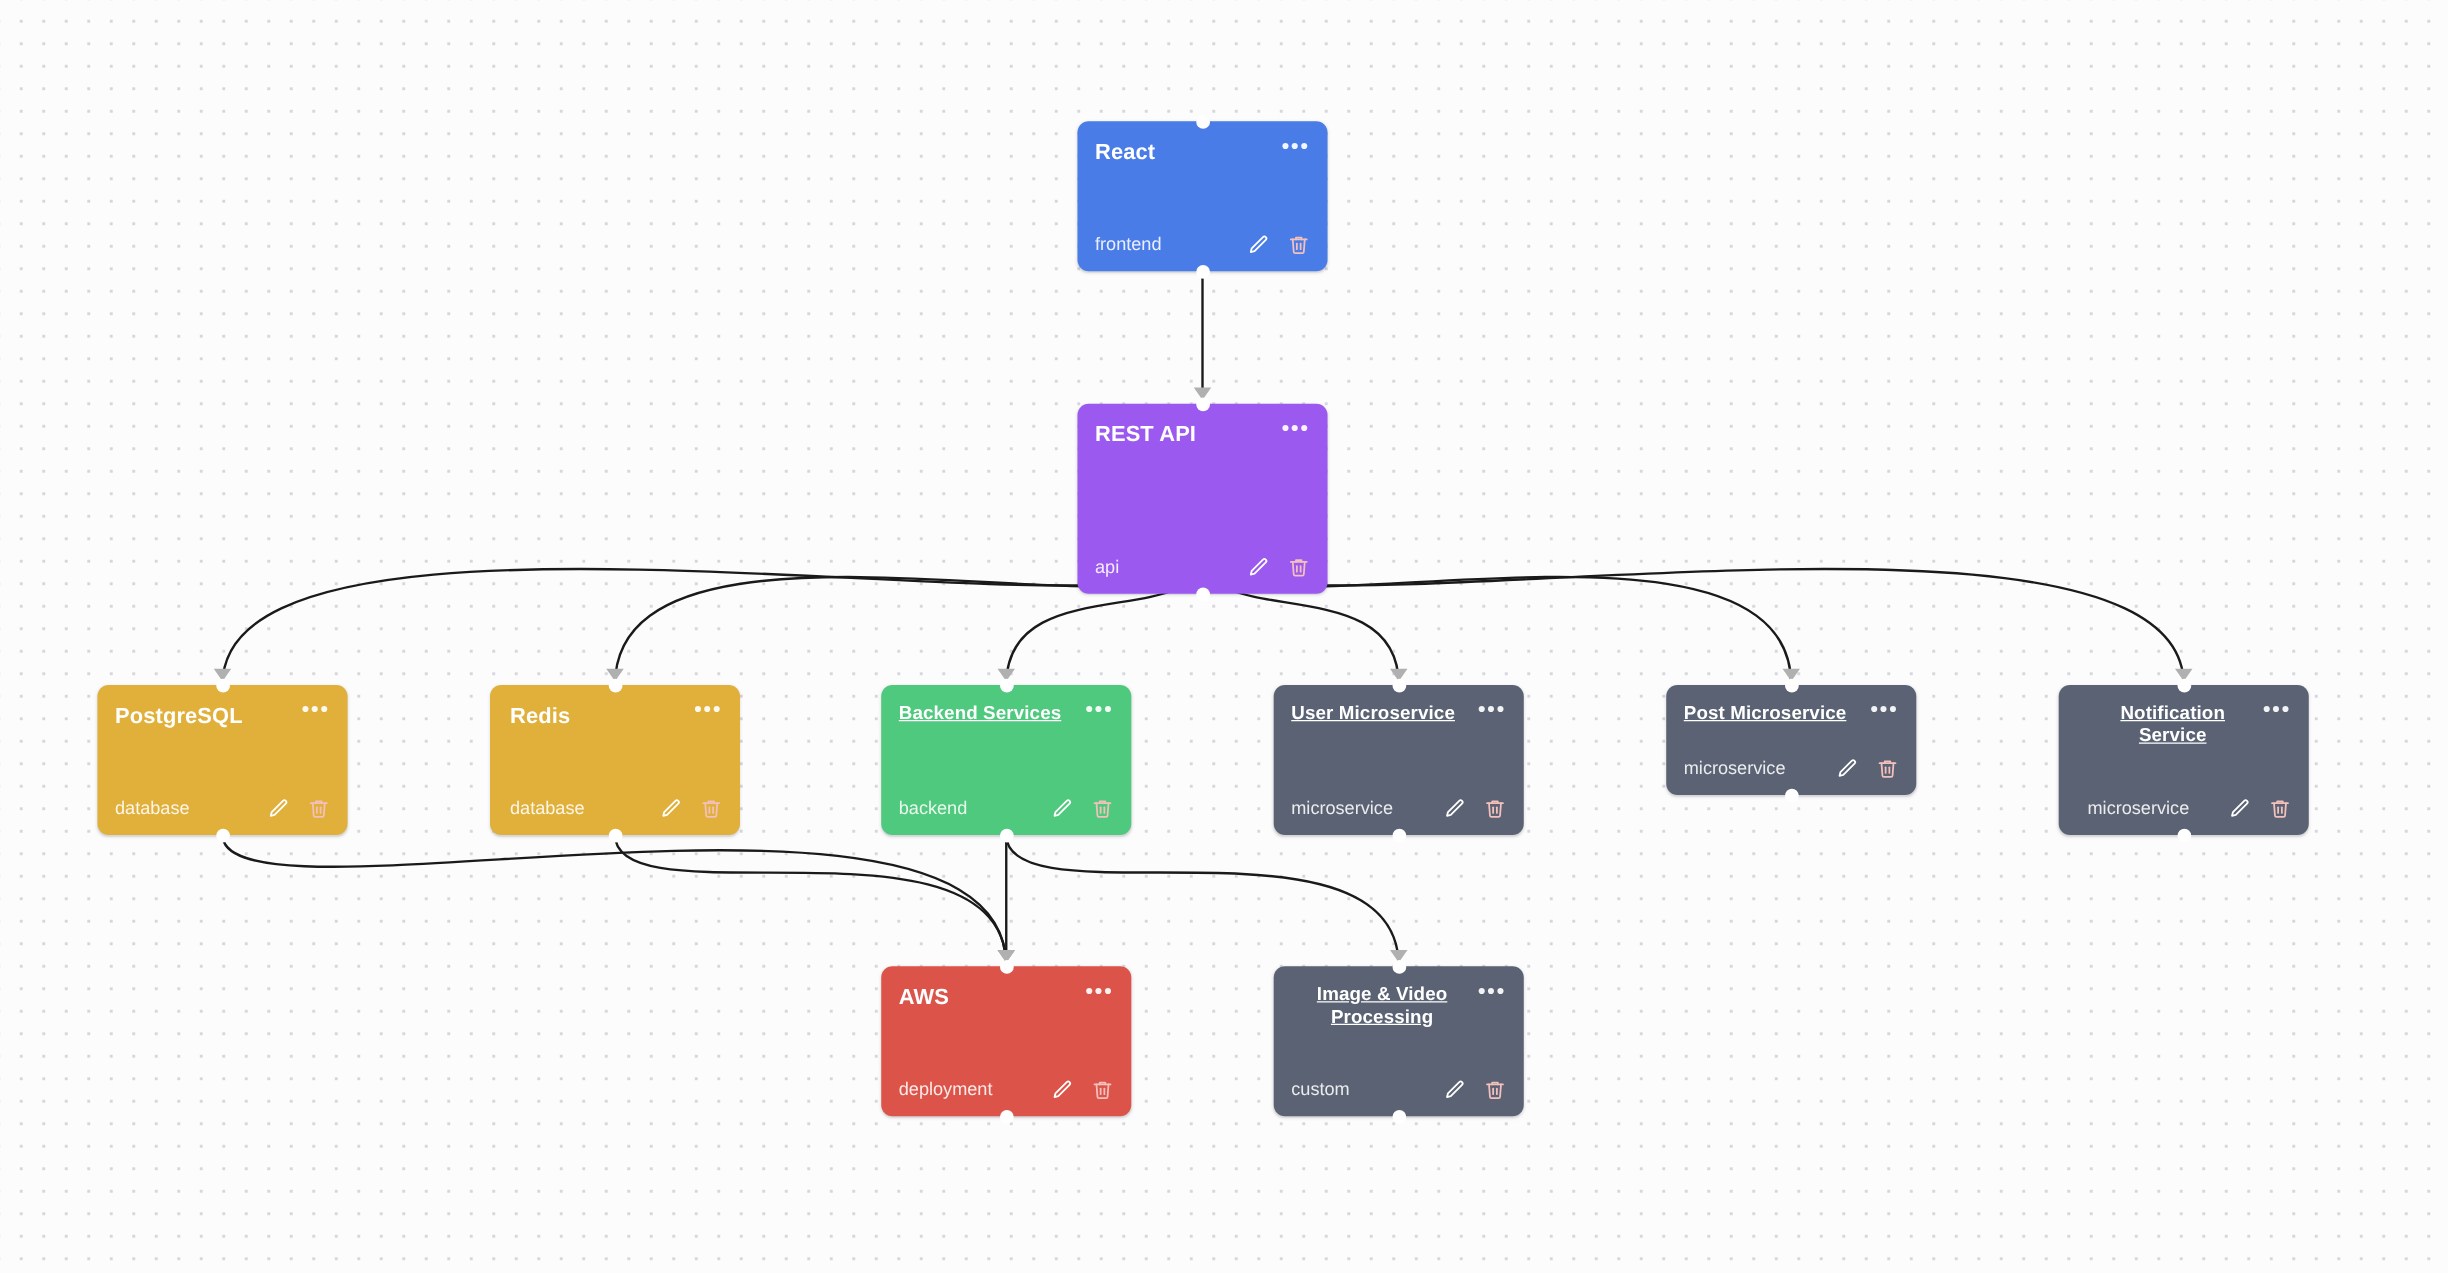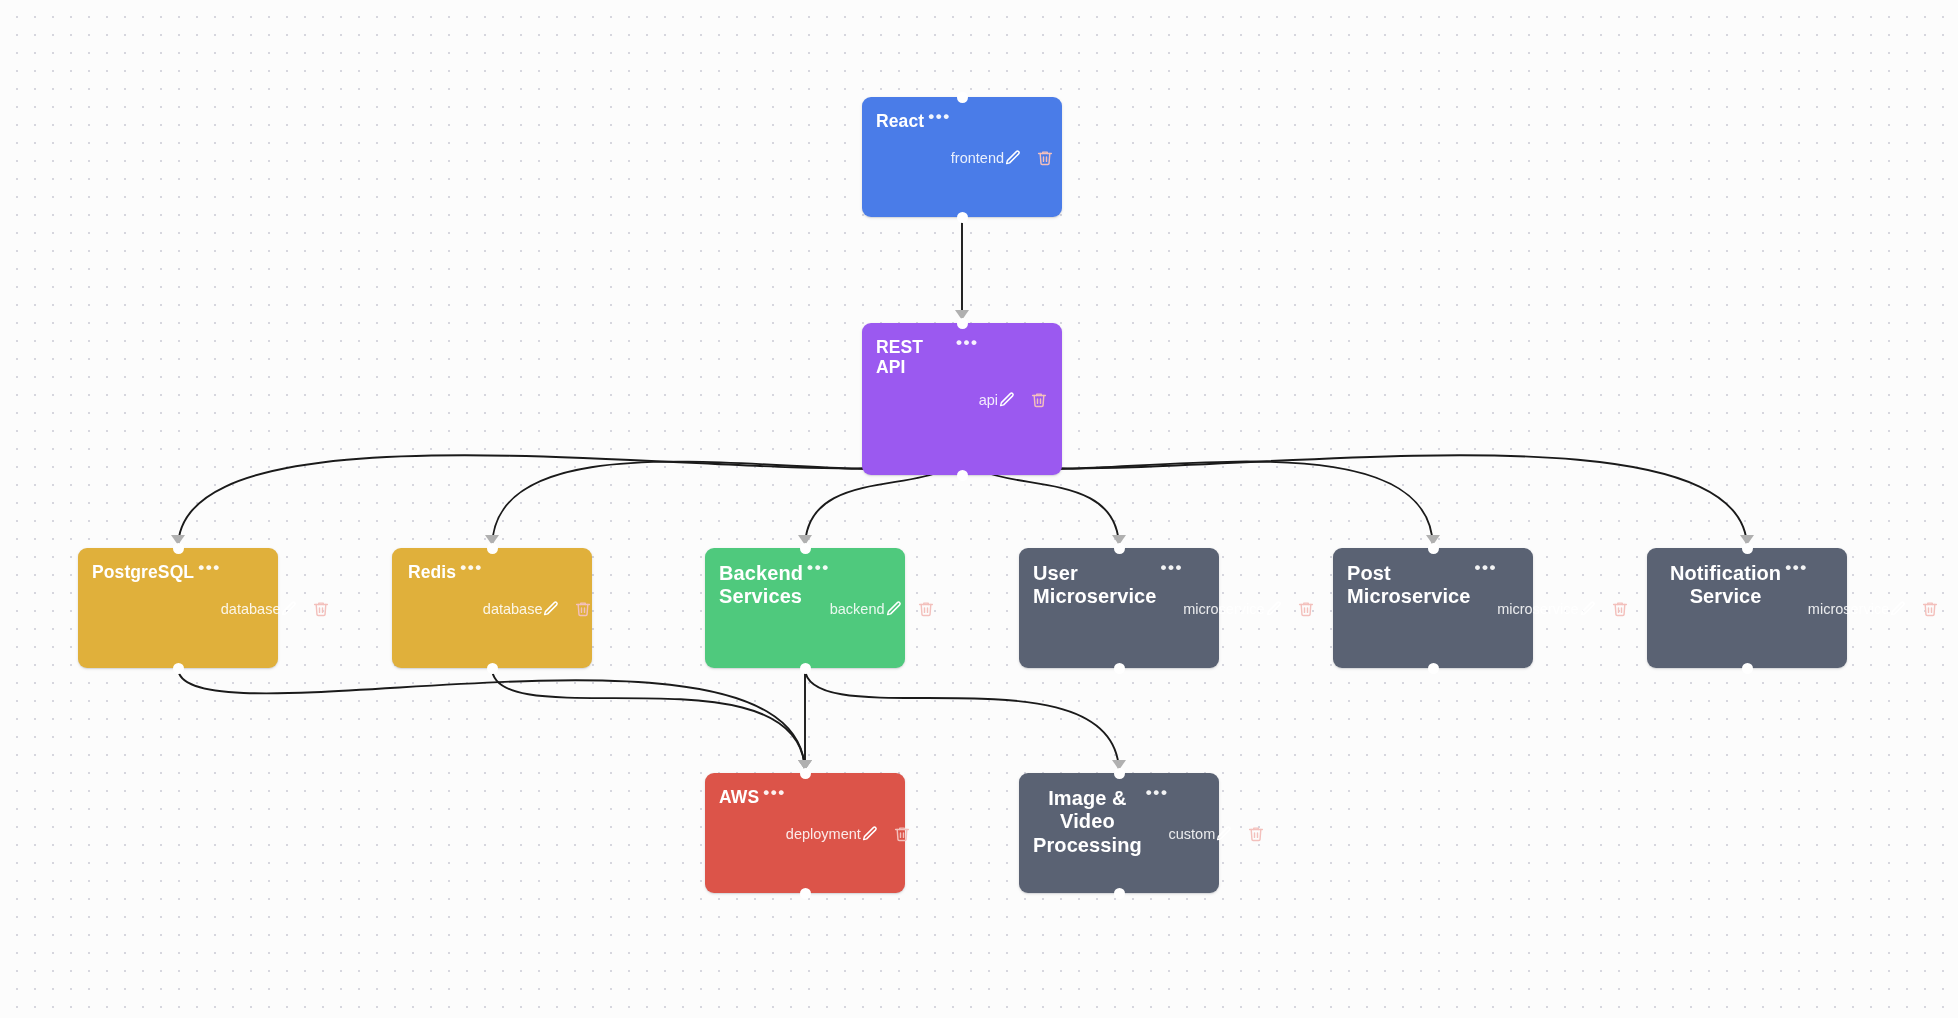--- a/index.html
+++ b/index.html
@@ -31,21 +31,21 @@
     height: 1018px;
     pointer-events: none;
   }
 
   .node {
     position: absolute;
     box-sizing: border-box;
     border-radius: 9px;
     box-shadow: 0 1px 3px rgba(20,25,40,0.13), 0 1px 1px rgba(20,25,40,0.07);
     display: flex;
-    flex-direction: row;
+    flex-direction: column;
     justify-content: space-between;
     padding: 14px 14px 12px 14px;
     color: #ffffff;
     overflow: visible;
   }
 
   .node-title-row {
     display: flex;
     align-items: flex-start;
     justify-content: space-between;
@@ -110,21 +110,21 @@
     height: 11px;
     background: #ffffff;
     border-radius: 50%;
     left: 50%;
     margin-left: -5.5px;
     z-index: 3;
   }
   .handle.top { top: -5.5px; }
   .handle.bottom { bottom: -5.5px; }
 
-  .node.wide-title .node-title { font-size: 20px; }
+  .node.wide-title .node-title { font-size: 15px; text-decoration: underline; }
 </style>
 </head>
 <body>
 
 <div id="canvas">
   <svg id="edge-layer" viewBox="0 0 1958 1018" width="1958" height="1018">
       <path d="M 962 217 C 962 272, 962 264.7, 962 323" fill="none" stroke="#1a1a1a" stroke-width="1.9"></path>
       <path d="M 955 310 L 969 310 L 962 320 Z" fill="#b0b0b0"></path>
       <path d="M 962 443 C 962 525.6, 178 363.75, 178 548" fill="none" stroke="#1a1a1a" stroke-width="1.9"></path>
       <path d="M 171 535 L 185 535 L 178 545 Z" fill="#b0b0b0"></path>
@@ -302,21 +302,21 @@
               <path d="M9 6V4.2h6V6"></path>
               <path d="M5.6 6l1 13.2a1.6 1.6 0 0 0 1.6 1.5h7.6a1.6 1.6 0 0 0 1.6-1.5L18.4 6"></path>
               <path d="M10 10.5v6"></path>
               <path d="M14 10.5v6"></path>
             </svg>
           </span>
         </div>
       </div>
       <div class="handle bottom"></div>
     </div>
-    <div class="node wide-title" style="left: 1333px; top: 548px; width: 200px; height: 120px; background: rgb(90, 98, 115);">
+    <div class="node wide-title" style="left: 1333px; top: 548px; width: 200px; height: 88px; background: rgb(90, 98, 115);">
       <div class="handle top"></div>
       <div class="node-title-row">
         <div class="node-title">Post Microservice</div>
         <div class="dots-btn">•••</div>
       </div>
       <div class="node-bottom-row">
         <div class="node-type">microservice</div>
         <div class="node-actions">
           <span class="icon-btn">
             <svg viewBox="0 0 24 24" fill="none" stroke="#ffffff" stroke-width="1.9" stroke-linecap="round" stroke-linejoin="round">

